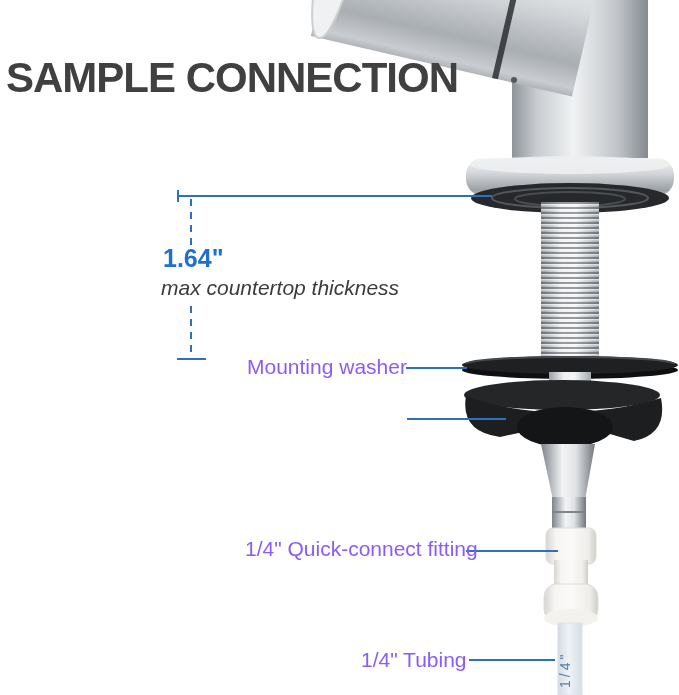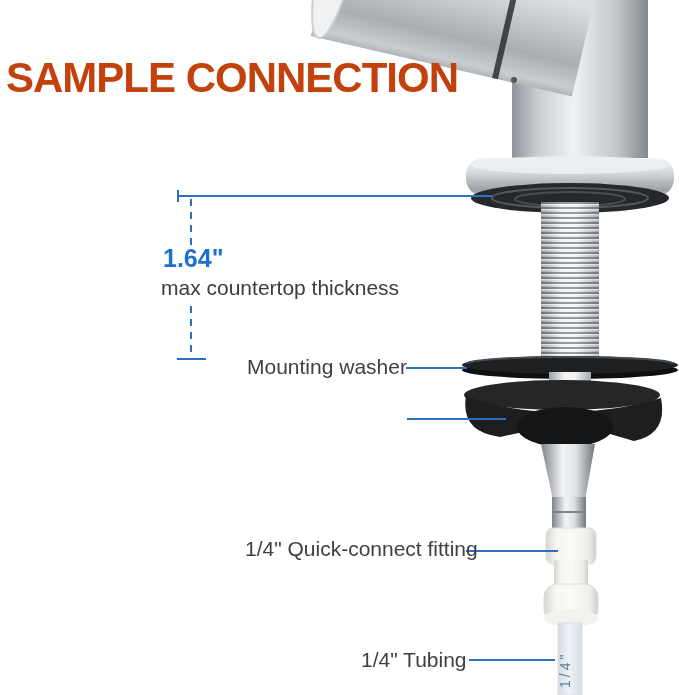--- a/index.html
+++ b/index.html
@@ -6,34 +6,34 @@
   html,body { background:#ffffff; }
   .canvas {
     position:relative;
     width:679px; height:695px;
     background:#ffffff;
     overflow:hidden;
     font-family:"Liberation Sans", sans-serif;
   }
   .title {
     position:absolute; left:6px; top:54px;
-    font-size:42px; font-weight:bold; color:#c2410c;
+    font-size:42px; font-weight:bold; color:#404040;
     letter-spacing:-1px; white-space:nowrap;
   }
   .dim-value {
     position:absolute; left:163px; top:244px;
     font-size:25px; font-weight:bold; color:#1e6fd0;
     white-space:nowrap;
   }
   .dim-desc {
     position:absolute; left:161px; top:276px;
-    font-size:21px; color:#3c3c3c; white-space:nowrap;
+    font-size:21px; color:#3c3c3c; white-space:nowrap;font-style:italic;
   }
   .callout {
-    position:absolute; font-size:21px; color:#404040; white-space:nowrap;
+    position:absolute; font-size:21px; color:#8b5cf6; white-space:nowrap;
   }
   .co-washer  { left:247px; top:355px; }
   .co-wingnut { left:316px; top:407px; }
   .co-fitting { left:245px; top:537px; }
   .co-tubing  { left:361px; top:648px; }
   svg.art { position:absolute; left:0; top:0; }
 </style>
 </head>
 <body>
 

